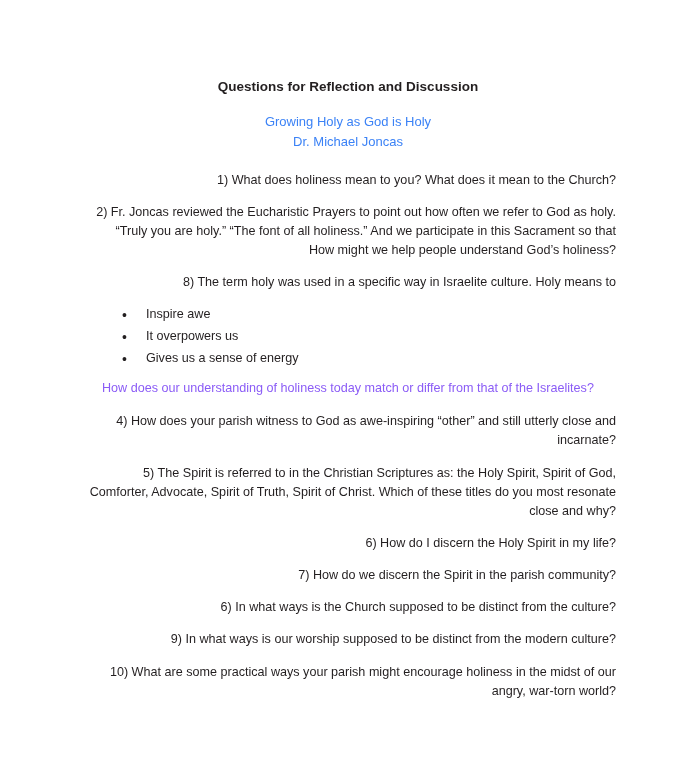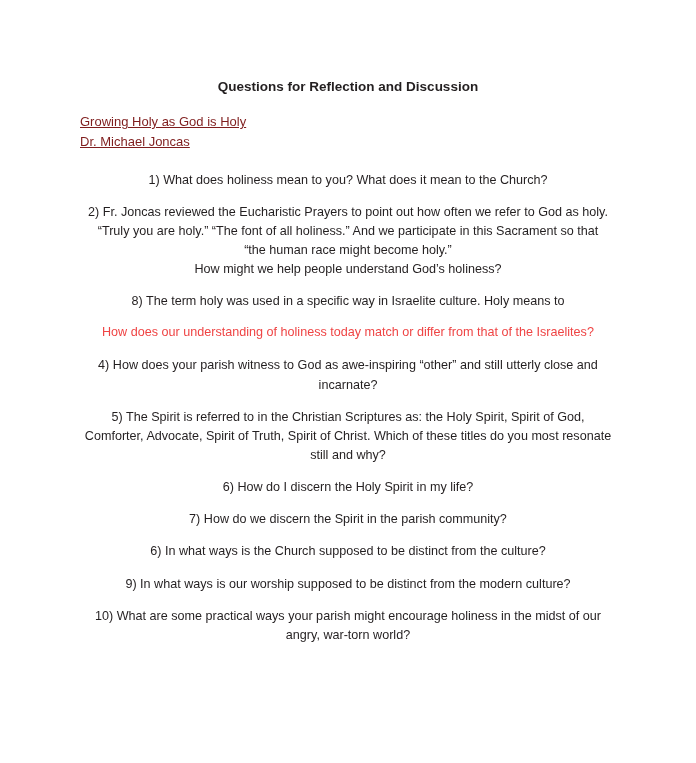--- a/index.html
+++ b/index.html
@@ -22,36 +22,35 @@
     padding: 78px 80px 0 80px;
   }
   .doc-title {
     text-align: center;
     font-size: 13.5px;
     line-height: 1.35;
     margin: 0 0 16px 0;
     color: #231f20;
   }
   .subtitle-block {
-    text-align: left;
+    text-align: center;
     font-size: 13px;
     line-height: 1.55;
     margin: 0 0 18px 0;
-    color: #7f1d1d;
-    text-decoration: underline;
+    color: #3b82f6;
   }
   .subtitle-block div {
     margin: 0;
   }
   .q {
     font-size: 12.6px;
     line-height: 1.52;
     margin: 0 0 13px 0;
     color: #231f20;
-    text-align: center;
+    text-align: right;
   }
   .q.tight {
     margin-bottom: 12px;
   }
   .bullets {
     list-style: none;
     margin: 0 0 10px 0;
     padding: 0 0 0 24px;
   }
   .bullets li {
@@ -67,58 +66,62 @@
     left: 18px;
     top: -1px;
     font-size: 14px;
     color: #231f20;
   }
   .indented {
     font-size: 12.6px;
     line-height: 1.52;
     margin: 0 0 14px 0;
     padding-left: 22px;
-    color: #ef4444;
+    color: #8b5cf6;
   }
 </style>
 </head>
 <body>
 
 <div class="page">
 
   <h1 class="doc-title">Questions for Reflection and Discussion</h1>
 
   <div class="subtitle-block">
     <div>Growing Holy as God is Holy</div>
     <div>Dr. Michael Joncas</div>
   </div>
 
   <p class="q">1) What does holiness mean to you? What does it mean to the Church?</p>
 
   <div class="q">
     <div>2) Fr. Joncas reviewed the Eucharistic Prayers to point out how often we refer to God as holy.</div>
     <div>“Truly you are holy.” “The font of all holiness.” And we participate in this Sacrament so that</div>
-    <div>“the human race might become holy.”</div>
     <div>How might we help people understand God’s holiness?</div>
   </div>
 
   <p class="q tight">8) The term holy was used in a specific way in Israelite culture. Holy means to</p>
 
+  <ul class="bullets">
+    <li>Inspire awe</li>
+    <li>It overpowers us</li>
+    <li>Gives us a sense of energy</li>
+  </ul>
 
   <p class="indented">How does our understanding of holiness today match or differ from that of the Israelites?</p>
 
   <div class="q">
     <div>4) How does your parish witness to God as awe-inspiring “other” and still utterly close and</div>
     <div>incarnate?</div>
   </div>
 
   <div class="q">
     <div>5) The Spirit is referred to in the Christian Scriptures as: the Holy Spirit, Spirit of God,</div>
     <div>Comforter, Advocate, Spirit of Truth, Spirit of Christ. Which of these titles do you most resonate</div>
-    <div>still and why?</div>
+    <div>close and why?</div>
   </div>
 
   <p class="q">6) How do I discern the Holy Spirit in my life?</p>
 
   <p class="q">7) How do we discern the Spirit in the parish community?</p>
 
   <p class="q">6) In what ways is the Church supposed to be distinct from the culture?</p>
 
   <p class="q">9) In what ways is our worship supposed to be distinct from the modern culture?</p>
 

